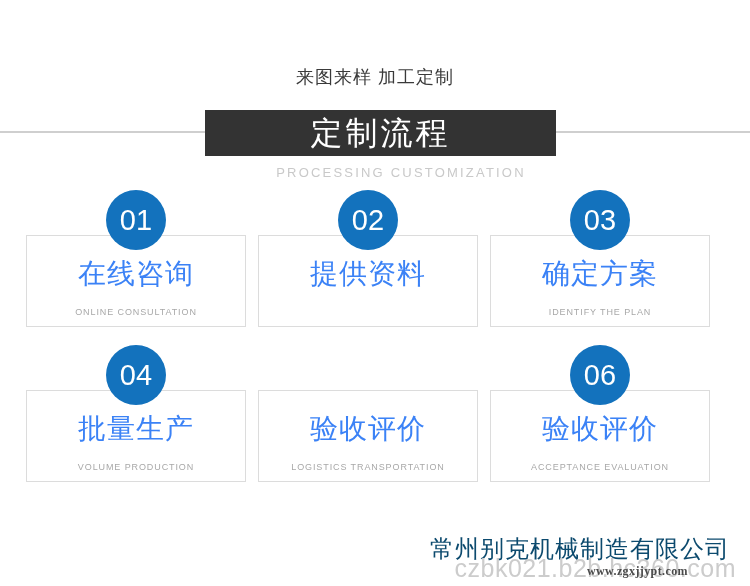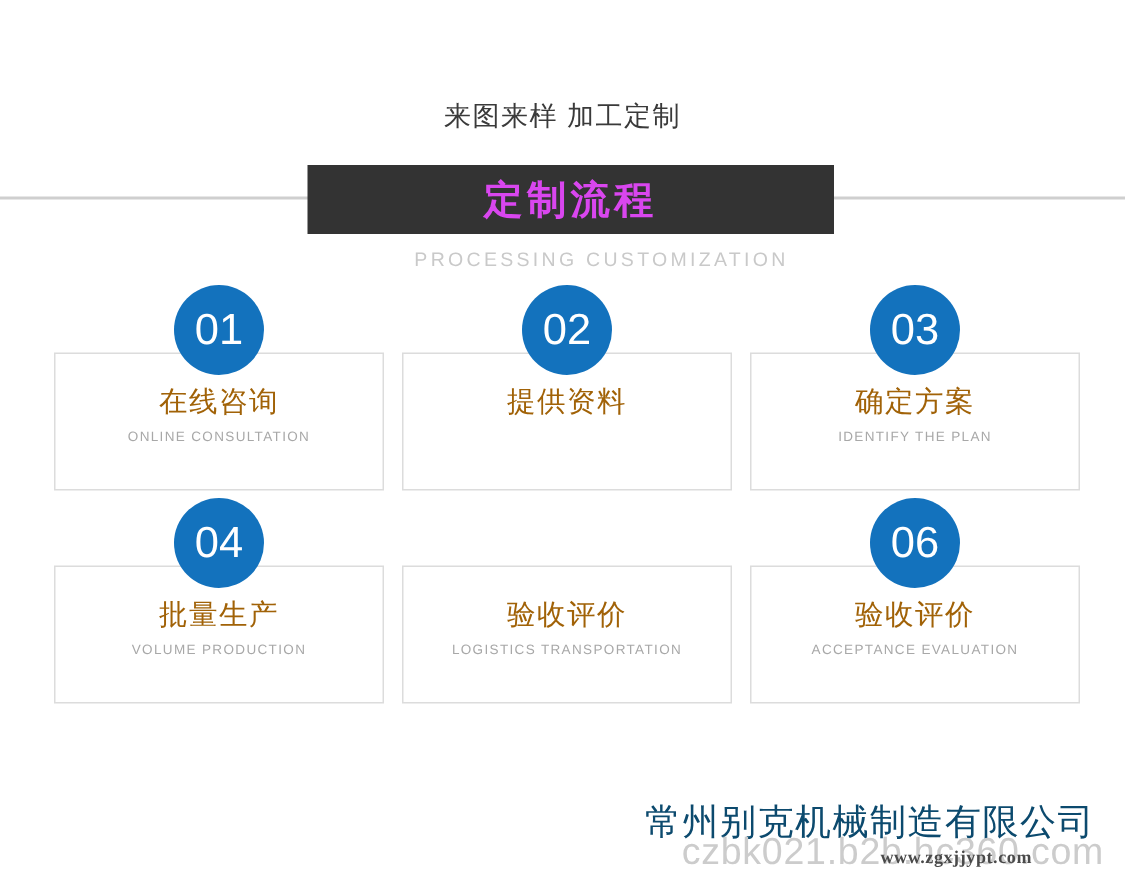--- a/index.html
+++ b/index.html
@@ -49,23 +49,23 @@
     top: 110px;
     left: 205px;
     width: 351px;
     height: 46px;
     background: #333333;
     display: flex;
     align-items: center;
     justify-content: center;
   }
   .banner-title {
-    color: #d946ef;
-    font-size: 26px;
-    font-weight: bold;
+    color: #ffffff;
+    font-size: 32px;
+    font-weight: normal;
     letter-spacing: 3px;
     line-height: 1;
   }
 
   .subtitle {
     position: absolute;
     top: 166px;
     left: 0;
     width: 746px;
     text-align: center;
@@ -74,25 +74,25 @@
     letter-spacing: 2.2px;
     line-height: 1;
     white-space: nowrap;
     margin-left: 28px;
   }
 
   
   .steps {
     position: absolute;
     top: 212px;
-    left: 36px;
+    left: 26px;
     width: 684px;
     display: flex;
     flex-wrap: wrap;
-    gap: 27px 12px;
+    gap: 40px 12px;
   }
 
   .step {
     position: relative;
     width: 220px;
     height: 92px;
     border: 1px solid #dcdcdc;
     box-sizing: border-box;
     background: #ffffff;
     margin-top: 23px;
@@ -118,29 +118,29 @@
 
   .step-body {
     position: absolute;
     left: 0;
     right: 0;
     top: 22px;
     text-align: center;
   }
 
   .step-title {
-    font-size: 19px;
-    color: #a16207;
+    font-size: 28px;
+    color: #3b82f6;
     letter-spacing: 1px;
     line-height: 1.15;
     white-space: nowrap;
   }
 
   .step-sub {
-    margin-top: 7px;
+    margin-top: 18px;
     font-size: 9px;
     color: #a8a8a8;
     letter-spacing: 0.9px;
     line-height: 1;
     white-space: nowrap;
   }
 
   
   .wm-layer {
     position: absolute;

